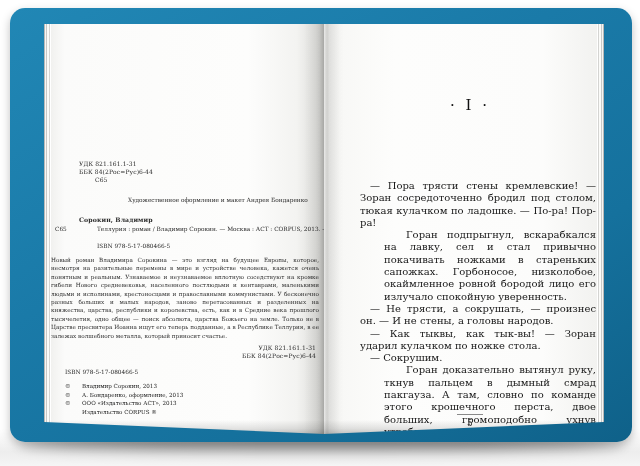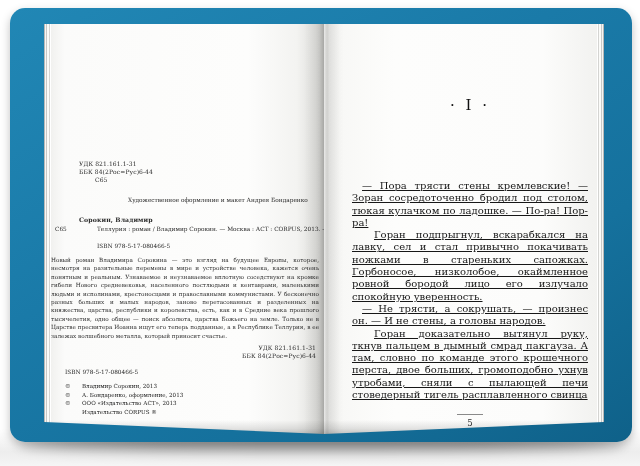--- a/index.html
+++ b/index.html
@@ -48,21 +48,21 @@
   .bold{font-weight:bold;}
   .right-align{text-align:right;}
   .cr-row{position:relative;height:8.6px;}
   .cr-sign{position:absolute;left:0;top:0;font-size:5.6px;line-height:8.6px;}
   .cr-text{position:absolute;left:17px;top:0;font-size:5.6px;line-height:8.6px;white-space:nowrap;}
   
   .chapter{font-size:15px;letter-spacing:3px;text-align:center;color:#111;}
   .body-text{font-size:10px;line-height:12.3px;text-align:justify;color:#171717;}
   .body-text p{margin:0;}
   .body-text p.dialogue{text-indent:10px;}
-  .body-text p.narrative{text-indent:22px;}
+  .body-text p.narrative{text-indent:22px;margin-left:24px;}
   .pg-footer{text-align:center;}
   .pg-rule{width:26px;height:1px;background:#8a8a8a;margin:0 auto 3px auto;}
   .pg-num{font-size:8.5px;color:#333;}
 </style>
 </head>
 <body>
 
 <div class="scene">
 
   <div class="floor-shadow"></div>
@@ -116,24 +116,26 @@
           <span class="cr-sign"></span>
           <span class="cr-text">Издательство CORPUS ®</span>
         </div>
       </div>
     </div>
 
     <div class="page page-right">
 
       <div class="abs chapter" style="left:28px;top:72px;width:236px;">· I ·</div>
 
-      <div class="abs body-text" style="left:28px;top:156px;width:236px;text-decoration:underline;">
+      <div class="abs body-text" style="left:36px;top:156px;width:236px;">
         <p class="dialogue">— Пора трясти стены кремлевские! — Зоран сосредоточенно бродил под столом, тюкая кулачком по ладошке. — По-ра! Пор-ра!</p>
         <p class="narrative">Горан подпрыгнул, вскарабкался на лавку, сел и стал привычно покачивать ножками в стареньких сапожках. Горбоносое, низколобое, окаймленное ровной бородой лицо его излучало спокойную уверенность.</p>
         <p class="dialogue">— Не трясти, а сокрушать, — произнес он. — И не стены, а головы народов.</p>
+        <p class="dialogue">— Как тыквы, как тык-вы! — Зоран ударил кулачком по ножке стола.</p>
+        <p class="dialogue">— Сокрушим.</p>
         <p class="narrative">Горан доказательно вытянул руку, ткнув пальцем в дымный смрад пакгауза. А там, словно по команде этого крошечного перста, двое больших, громоподобно ухнув утробами, сняли с пылающей печи стоведерный тигель расплавленного свинца</p>
       </div>
 
       <div class="abs pg-footer" style="left:28px;top:390px;width:236px;">
         <div class="pg-rule"></div>
         <div class="pg-num">5</div>
       </div>
     </div>
 
     <div class="abs" style="left:50%;top:0;bottom:0;width:40px;transform:translateX(-50%);

